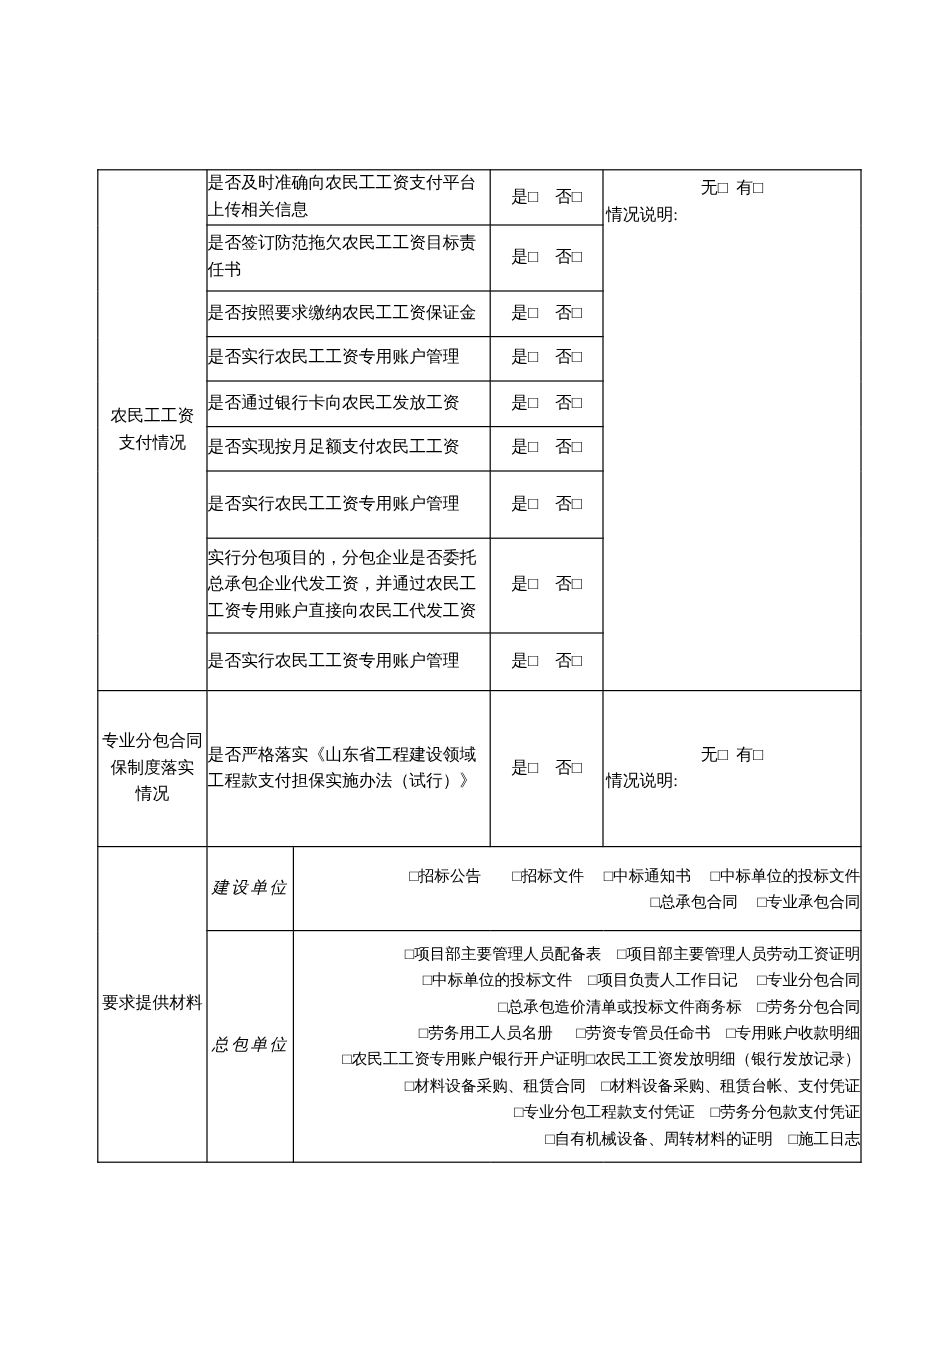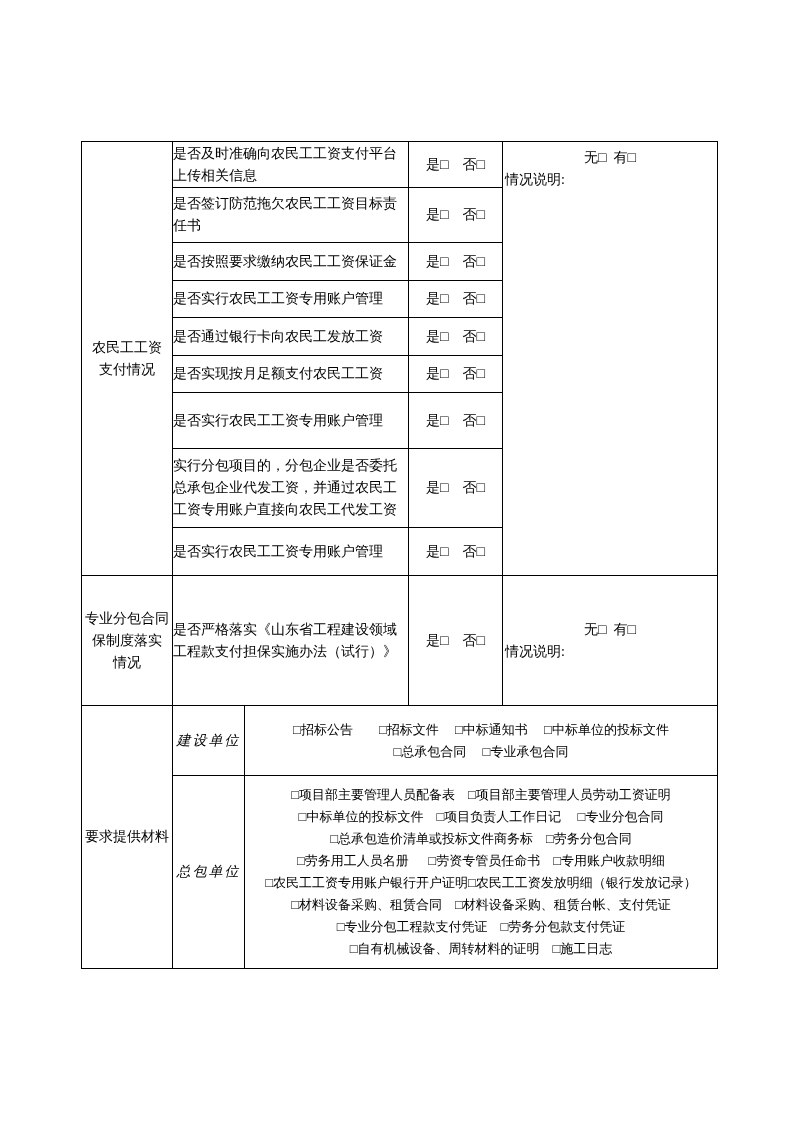--- a/index.html
+++ b/index.html
@@ -62,21 +62,21 @@
     text-align: left;
     padding-left: 2px;
   }
   td.party {
     text-align: center;
     font-size: 13px;
     font-style: italic;
     letter-spacing: 2px;
   }
   td.mats {
-    text-align: center;
+    text-align: right;
     padding-left: 3px;
     font-size: 13px;
   }
   .mat-line {
     white-space: pre;
     line-height: 22px;
     font-size: 13px;
   }
 </style>
 </head>

